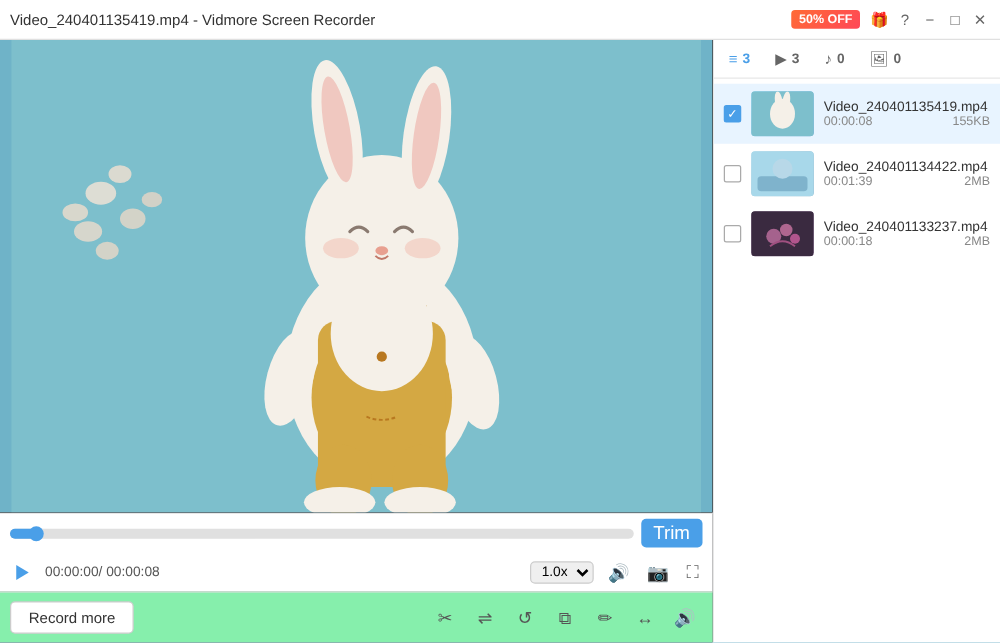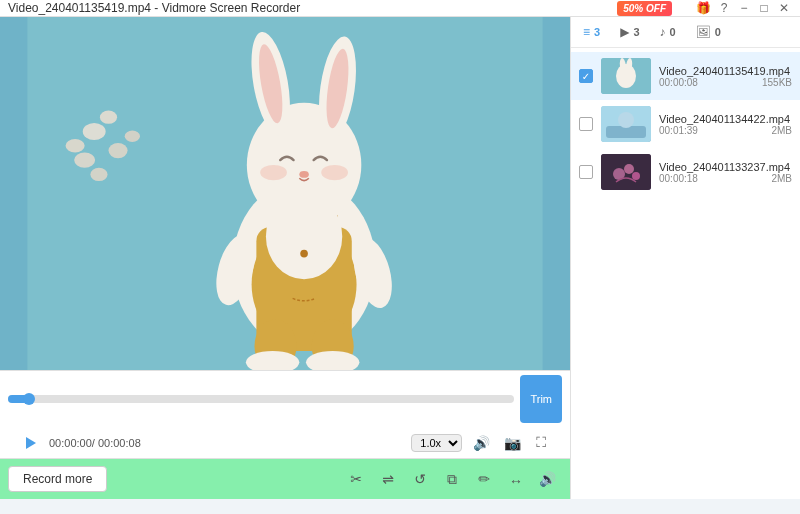--- a/index.html
+++ b/index.html
@@ -8,21 +8,21 @@
       height: 514px;
       font-family: 'Segoe UI', Arial, sans-serif;
       font-size: 12px;
       background: #f0f4f8;
       overflow: hidden;
       user-select: none;
     }
 
     
     #title-bar {
-      height: 17px;
+      height: 32px;
       background: #fff;
       border-bottom: 1px solid #e0e0e0;
       display: flex;
       align-items: center;
       justify-content: space-between;
       padding: 0 8px;
     }
     #title-bar-left {
       display: flex;
       align-items: center;
@@ -37,22 +37,21 @@
       align-items: center;
       gap: 4px;
     }
     .promo-badge {
       background: linear-gradient(135deg, #ff6b35, #ff4757);
       color: white;
       font-size: 10px;
       font-weight: bold;
       padding: 2px 6px;
       border-radius: 3px;
-      margin-right: 20px;
-      font-style: italic;
+      margin-right: 4px;
     }
     .title-btn {
       width: 16px;
       height: 16px;
       display: flex;
       align-items: center;
       justify-content: center;
       color: #666;
       cursor: pointer;
       font-size: 12px;
@@ -127,30 +126,30 @@
       position: absolute;
       top: -2px;
       left: 3%;
       cursor: pointer;
     }
 
     #trim-btn {
       background: #4a9fe8;
       color: white;
       border: none;
-      padding: 18px 10px;
+      padding: 3px 10px;
       border-radius: 4px;
       cursor: pointer;
-      font-size: 11px;
+      font-size: 15px;
     }
 
     #playback-controls {
       display: flex;
       align-items: center;
-      padding: 4px 21px;
+      padding: 4px 8px;
       gap: 8px;
     }
 
     .ctrl-btn {
       background: none;
       border: none;
       cursor: pointer;
       color: #555;
       display: flex;
       align-items: center;

